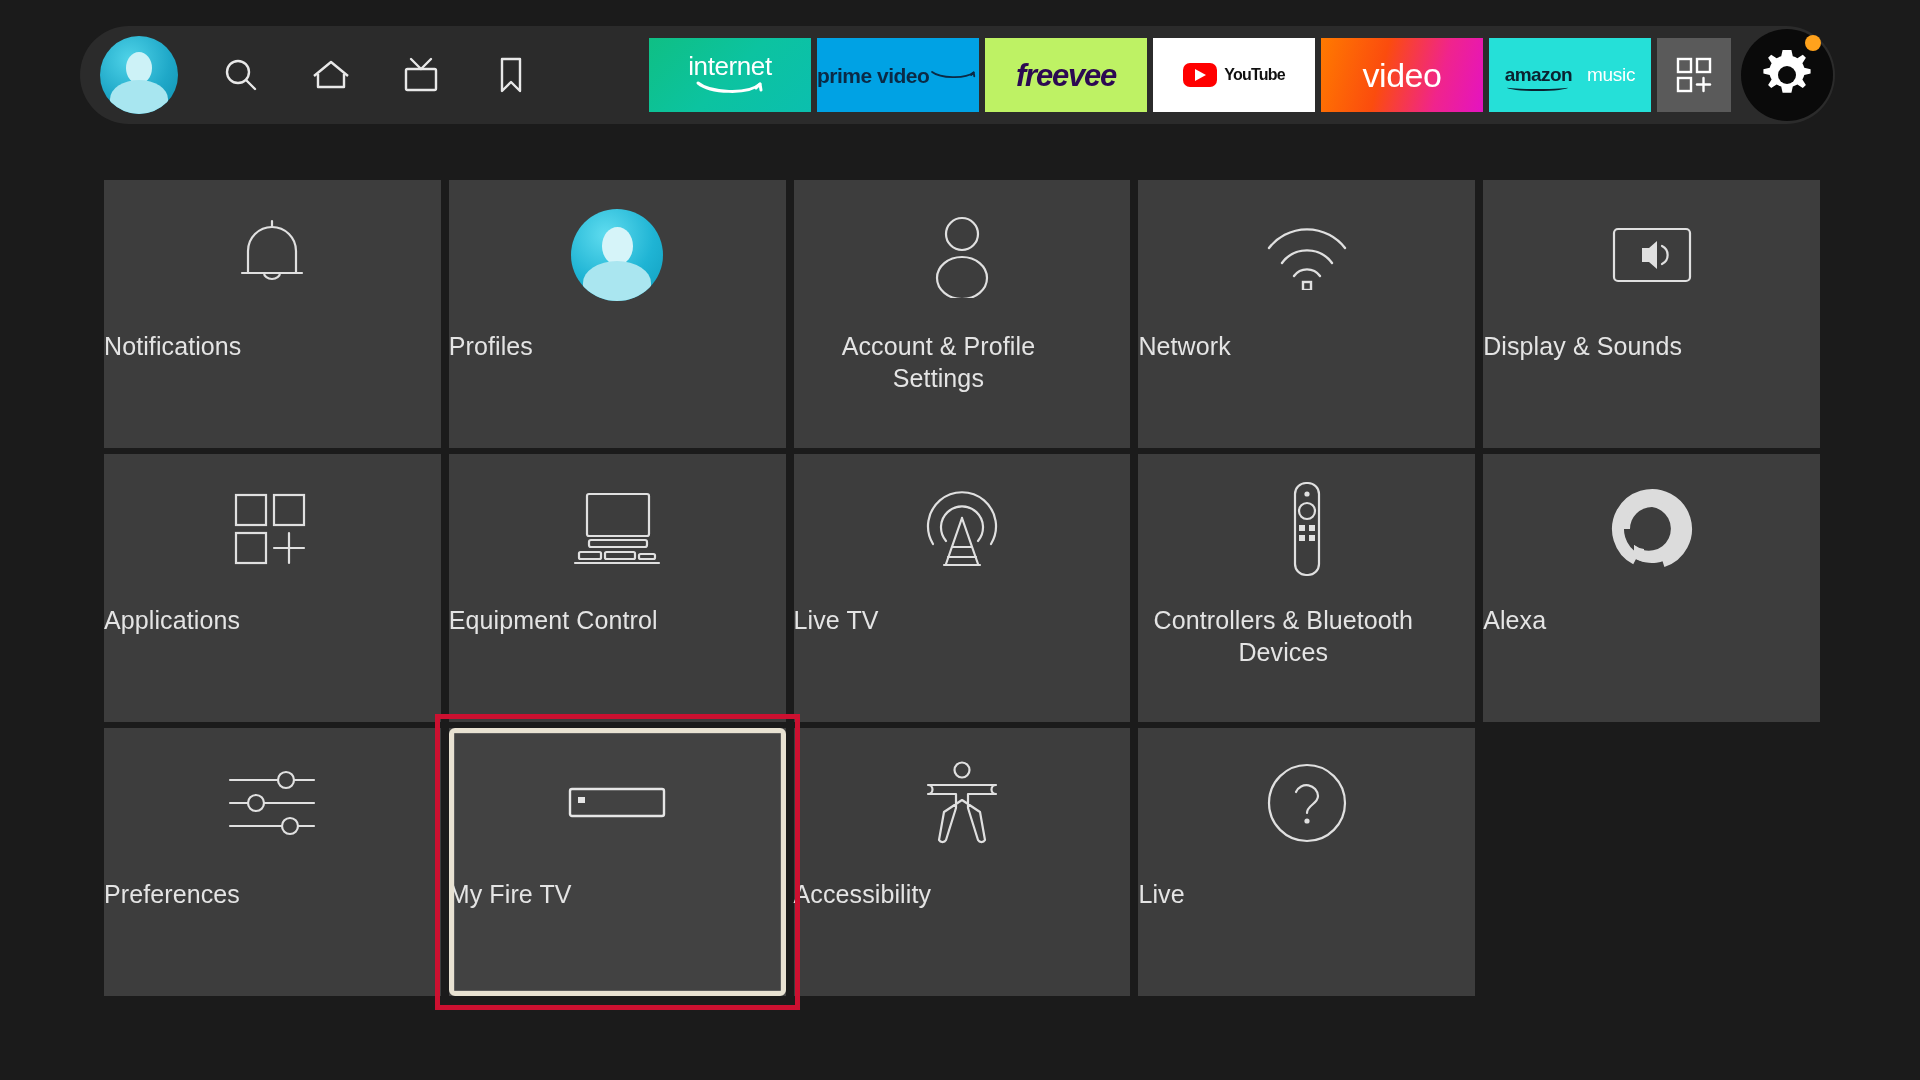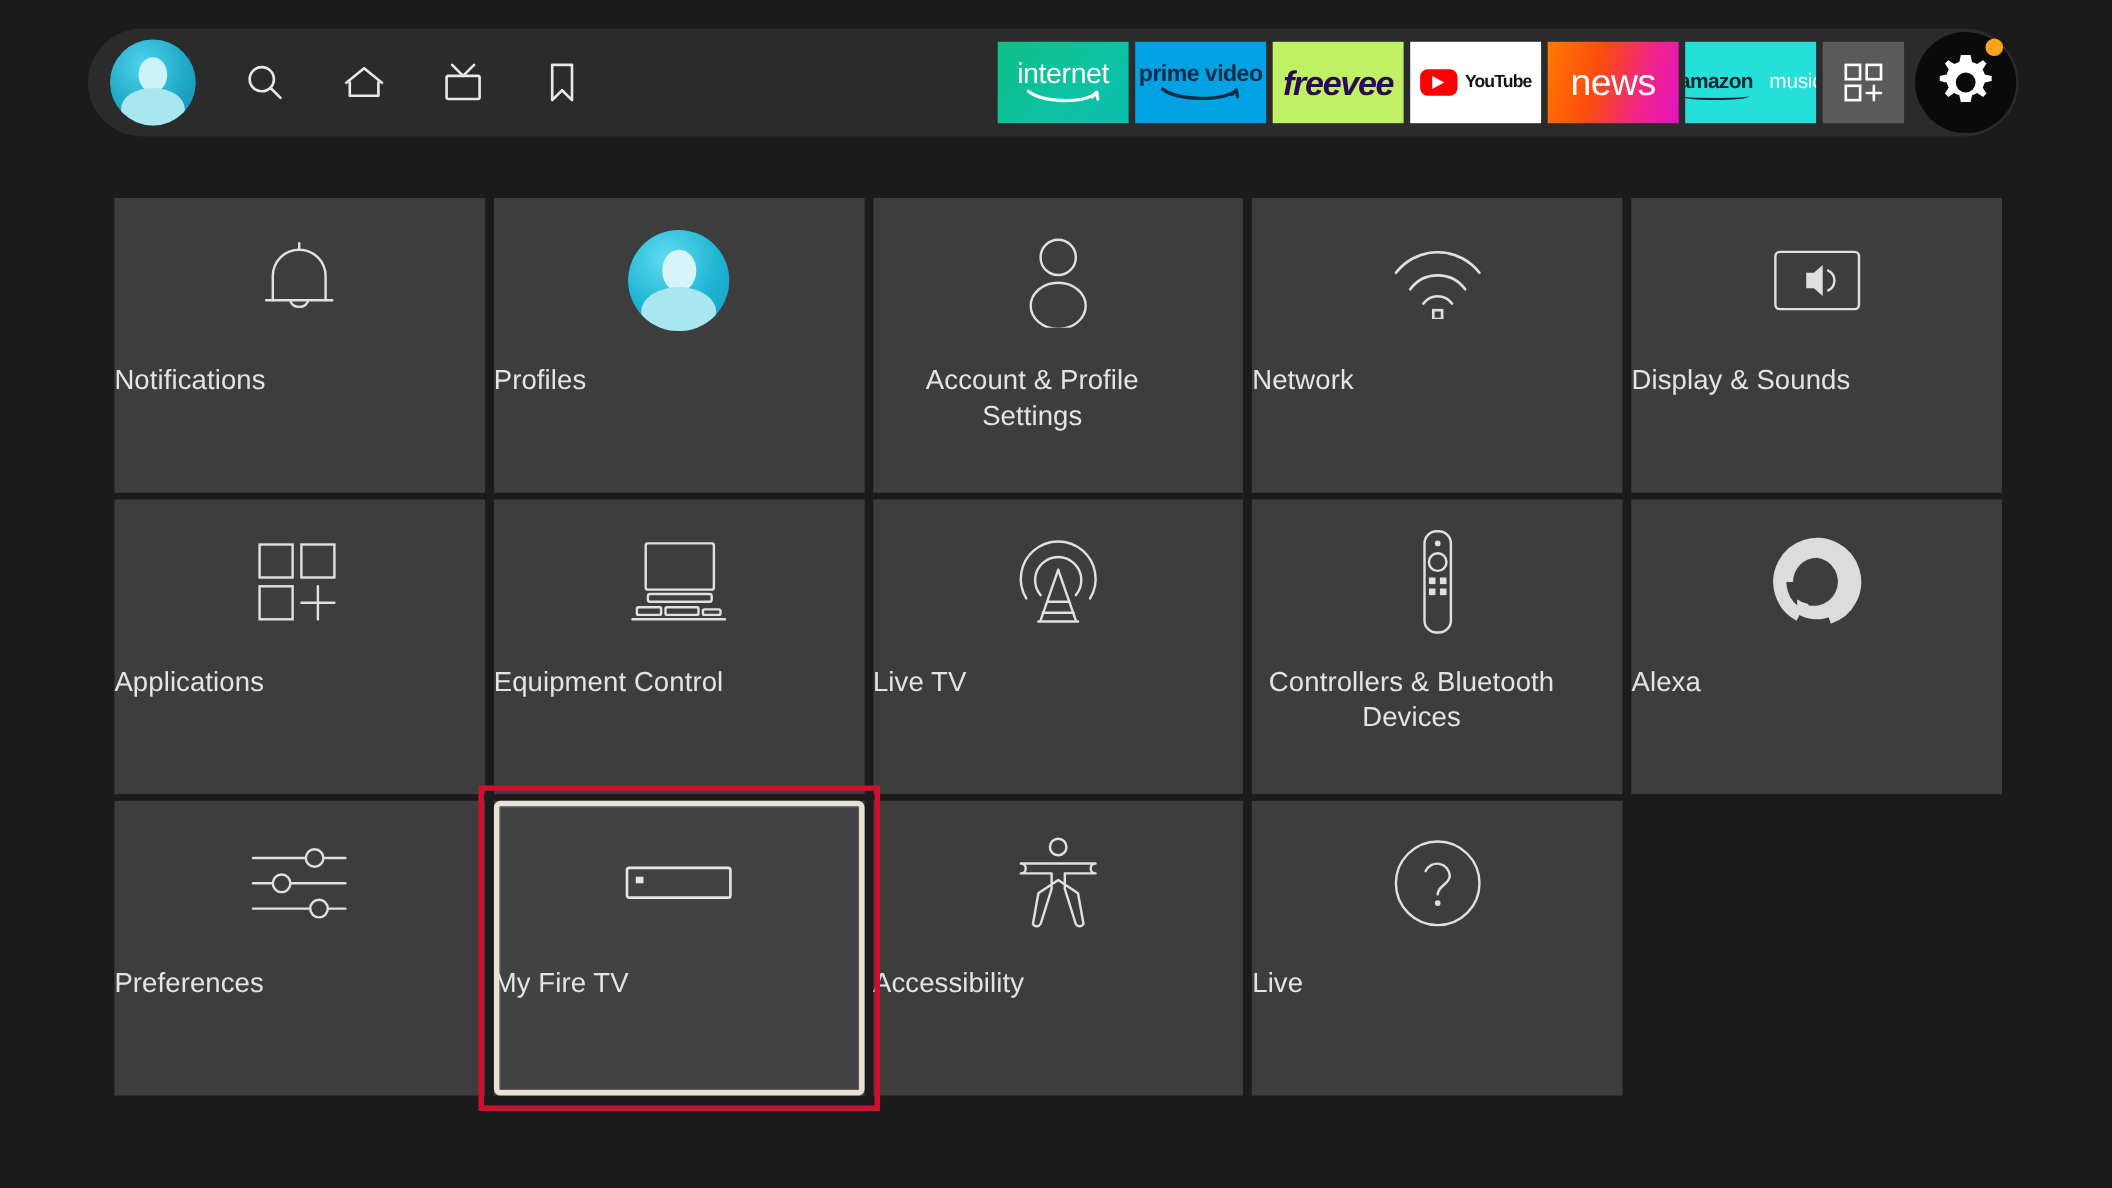--- a/index.html
+++ b/index.html
@@ -61,40 +61,39 @@
 
   
   #app-tiles {
     display: flex;
     align-items: center;
     gap: 6px;
     margin-left: auto;
     padding-right: 0px;
   }
   .app-tile {
-    width: 119px; height: 74px;
+    width: 162px; height: 74px;
     display: flex;
     align-items: center;
     justify-content: center;
     position: relative;
     overflow: hidden;
     flex: none;
   }
   .app-label { line-height: 1; white-space: nowrap; }
 
   .app-internet {
     background: linear-gradient(135deg, #0fbf84 0%, #0cc3a0 50%, #0bbfae 100%);
     flex-direction: column;
   }
   .app-internet .app-label {
     color: #ffffff; font-size: 26px; font-weight: 500; letter-spacing: -0.4px;
   }
   .app-prime {
     background: #00a2e4;
-    flex-direction: column;
   }
   .app-prime .app-label {
     color: #0b2a45; font-size: 21px; font-weight: 700; letter-spacing: -0.5px;
   }
   .app-freevee {
     background: #bef264;
   }
   .app-freevee .app-label {
     color: #2c0a52; font-size: 31px; font-weight: 700; font-style: italic;
     letter-spacing: -1.2px;
@@ -303,21 +302,21 @@
       <div class="app-tile app-freevee">
         <span class="app-label">freevee</span>
       </div>
 
       <div class="app-tile app-youtube">
         <span class="yt-play"></span>
         <span class="app-label">YouTube</span>
       </div>
 
       <div class="app-tile app-news">
-        <span class="app-label">news</span>
+        <span class="app-label">video</span>
       </div>
 
       <div class="app-tile app-music">
         <span class="am-amazon">amazon</span>
         <span class="am-music">music</span>
       </div>
 
       <div class="app-tile app-grid-tile">
         <svg width="42" height="42" viewBox="0 0 42 42" fill="none" stroke="#ffffff" stroke-width="2.4">
           <rect x="5" y="5" width="13" height="13"></rect>

